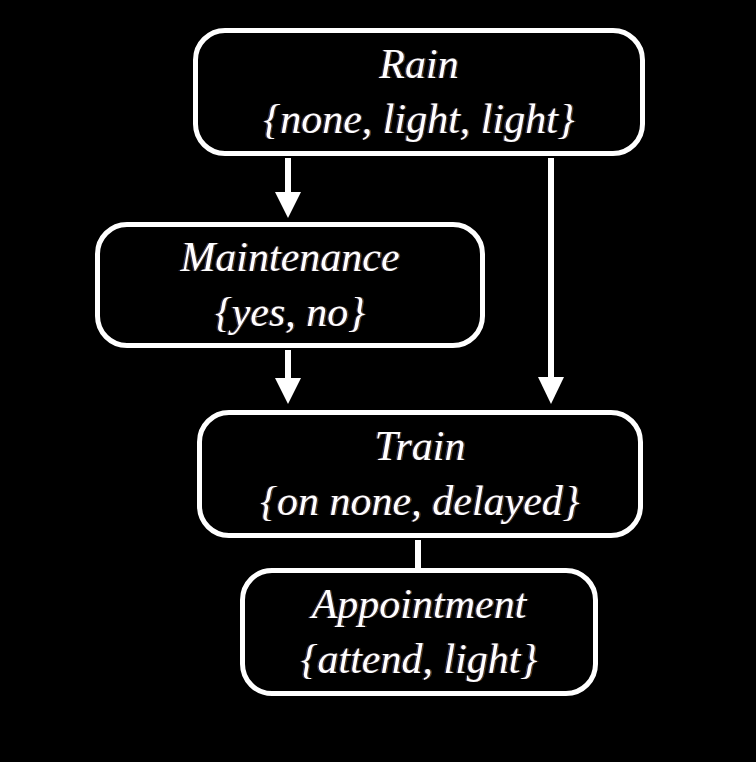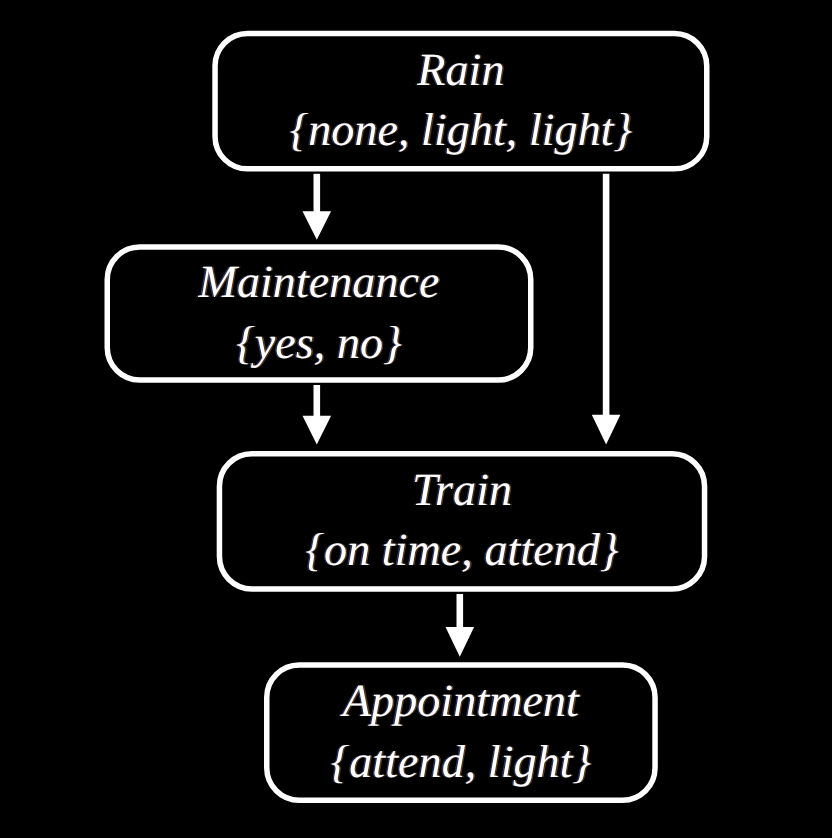--- a/index.html
+++ b/index.html
@@ -42,21 +42,21 @@
     font-size: 42px;
     line-height: 55px;
     white-space: nowrap;
     
     text-shadow: -1.4px 0 0 rgba(110, 140, 255, 0.35),
                   1.4px 0 0 rgba(255, 160, 70, 0.35);
   }
   #node-rain         { left: 193px; top: 28px;  width: 452px; height: 128px; }
   #node-maintenance  { left: 95px;  top: 222px; width: 390px; height: 126px; }
   #node-train        { left: 197px; top: 410px; width: 446px; height: 128px; }
-  #node-appointment  { left: 240px; top: 602px; width: 358px; height: 128px; }
+  #node-appointment  { left: 240px; top: 568px; width: 358px; height: 128px; }
 </style>
 </head>
 <body>
 
 <div class="canvas">
 
   <svg class="edges-layer" viewBox="0 0 756 762" xmlns="http://www.w3.org/2000/svg">
 
     <g stroke="#ffffff" fill="#ffffff">
       <line x1="288" y1="158" x2="288" y2="194" stroke-width="6"></line>
@@ -84,21 +84,21 @@
     <div class="values">{none, light, light}</div>
   </div>
 
   <div class="node" id="node-maintenance">
     <div class="name">Maintenance</div>
     <div class="values">{yes, no}</div>
   </div>
 
   <div class="node" id="node-train">
     <div class="name">Train</div>
-    <div class="values">{on time, attend}</div>
+    <div class="values">{on none, delayed}</div>
   </div>
 
   <div class="node" id="node-appointment">
     <div class="name">Appointment</div>
     <div class="values">{attend, light}</div>
   </div>
 
 </div>
 
 </body></html>

